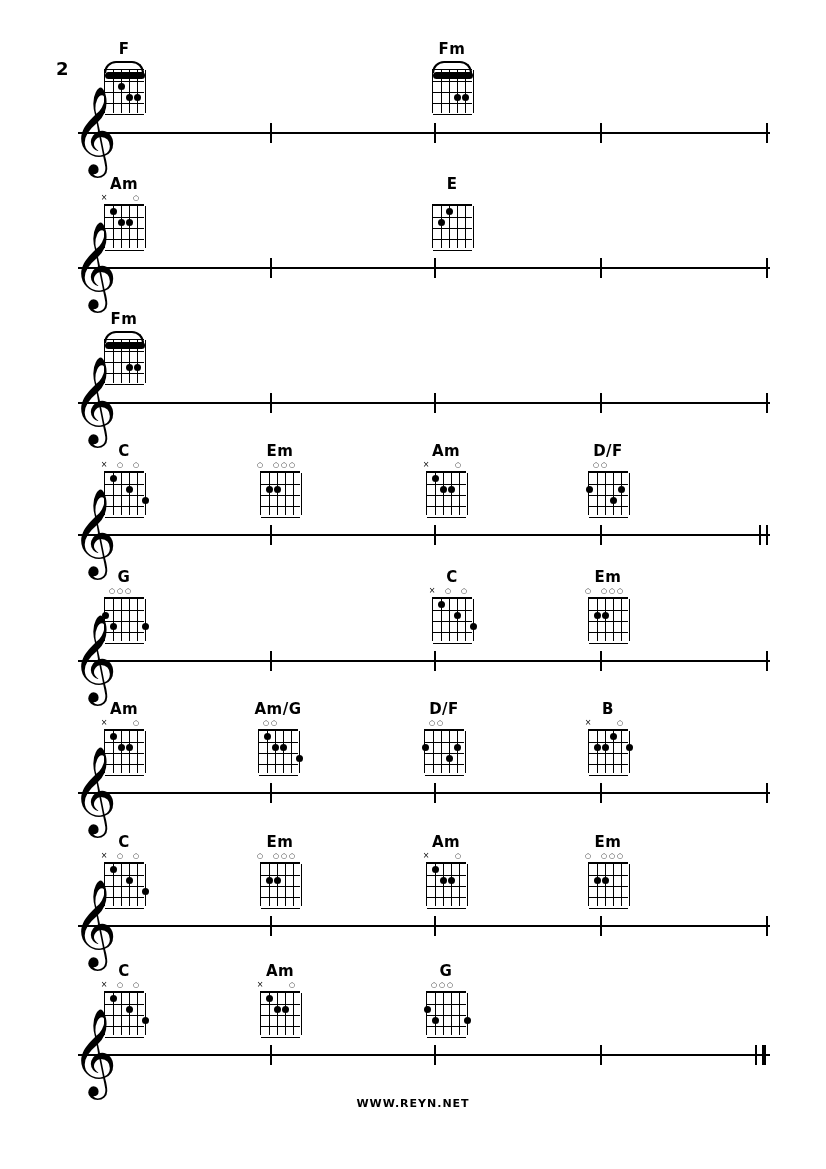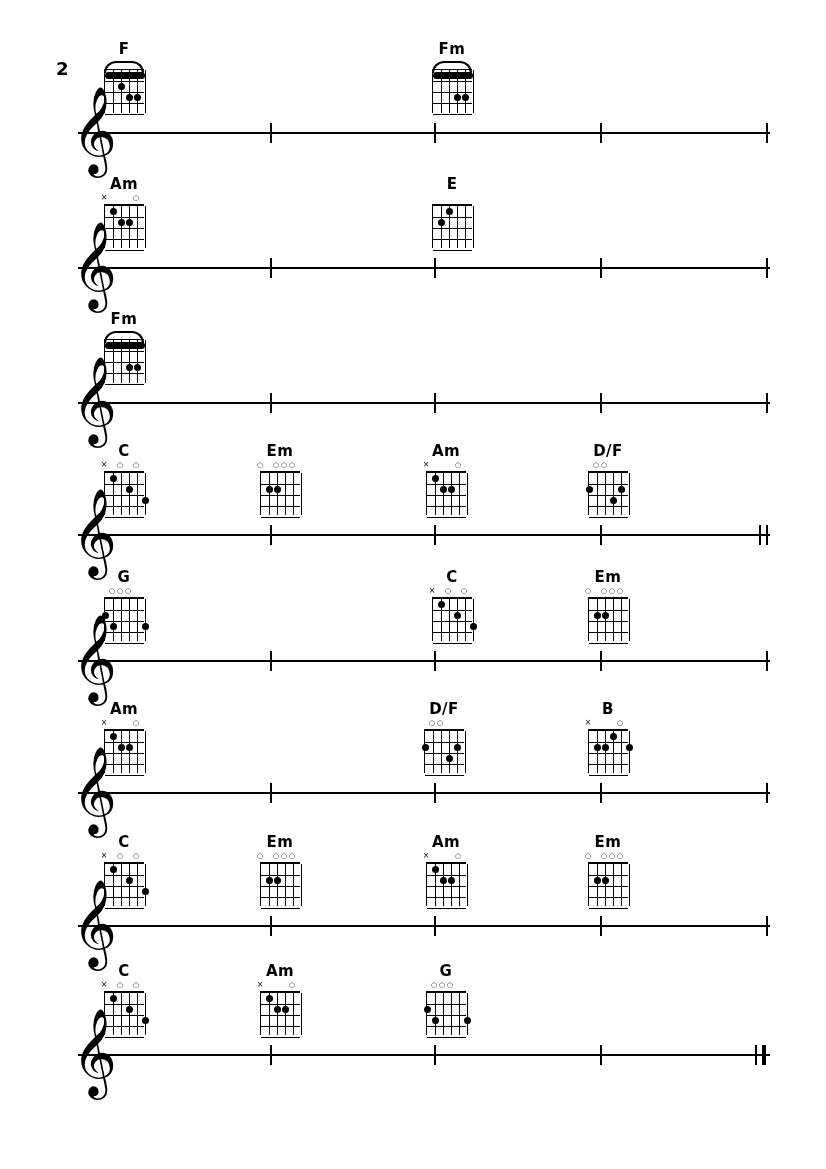--- a/index.html
+++ b/index.html
@@ -529,20 +529,44 @@
               <div class="hline" style="top: 11px;"></div>
               <div class="hline" style="top: 22px;"></div>
               <div class="hline" style="top: 33px;"></div>
               <div class="hline" style="top: 44px;"></div>
               <div class="dot" style="left: 8px; top: 5.5px;"></div>
               <div class="dot" style="left: 16px; top: 16.5px;"></div>
               <div class="dot" style="left: 24px; top: 16.5px;"></div>
             </div>
           </div>
         </div>
+        <div class="chord" style="left: 250px;">
+          <div class="chord-name">Am/G</div>
+          <div class="grid-wrap">
+            <div class="markers">
+              <span class="mk o" style="left: 6px;"></span>
+              <span class="mk o" style="left: 14px;"></span>
+            </div>
+            <div class="grid">
+              <div class="vline" style="left: 8px;"></div>
+              <div class="vline" style="left: 16px;"></div>
+              <div class="vline" style="left: 24px;"></div>
+              <div class="vline" style="left: 32px;"></div>
+              <div class="vline" style="left: 40px;"></div>
+              <div class="hline" style="top: 11px;"></div>
+              <div class="hline" style="top: 22px;"></div>
+              <div class="hline" style="top: 33px;"></div>
+              <div class="hline" style="top: 44px;"></div>
+              <div class="dot" style="left: 8px; top: 5.5px;"></div>
+              <div class="dot" style="left: 16px; top: 16.5px;"></div>
+              <div class="dot" style="left: 24px; top: 16.5px;"></div>
+              <div class="dot" style="left: 40px; top: 27.5px;"></div>
+            </div>
+          </div>
+        </div>
         <div class="chord" style="left: 416px;">
           <div class="chord-name">D/F</div>
           <div class="grid-wrap">
             <div class="markers">
               <span class="mk o" style="left: 6px;"></span>
               <span class="mk o" style="left: 14px;"></span>
             </div>
             <div class="grid">
               <div class="vline" style="left: 8px;"></div>
               <div class="vline" style="left: 16px;"></div>
@@ -762,14 +786,15 @@
               <div class="hline" style="top: 44px;"></div>
               <div class="dot" style="left: 0px; top: 16.5px;"></div>
               <div class="dot" style="left: 8px; top: 27.5px;"></div>
               <div class="dot" style="left: 40px; top: 27.5px;"></div>
             </div>
           </div>
         </div>
       </div>
     </div>
 
+  <div class="footer">WWW.REYN.NET</div>
 
 </div>
 
 </body></html>

